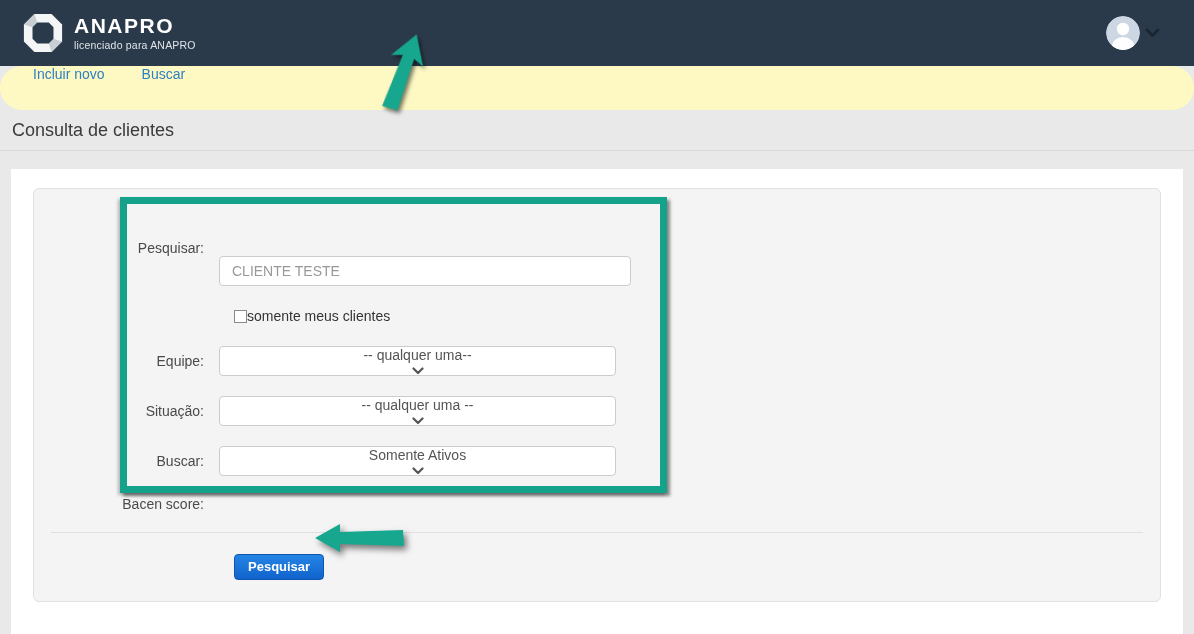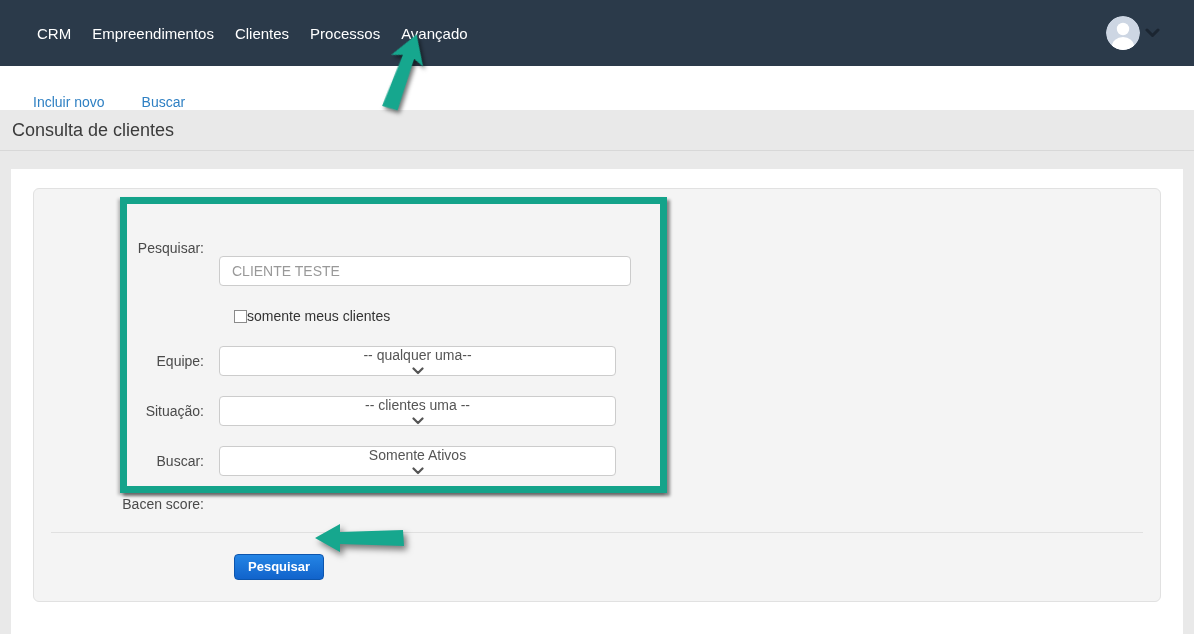--- a/index.html
+++ b/index.html
@@ -24,22 +24,22 @@
   .brand-text .brand-subtitle {
     color:#dfe4e9; font-size:10.5px; margin-top:3px; letter-spacing:.2px;
   }
   .main-nav { display:flex; gap:21px; margin-left:37px; align-items:center; }
   .nav-item { color:#fff; font-size:15px; cursor:pointer; white-space:nowrap; }
   .user-menu { margin-left:auto; margin-right:34px; display:flex; align-items:center; gap:5px; }
   .avatar { width:34px; height:34px; border-radius:50%; overflow:hidden; }
 
   
   .subnav {
-    height:44px; background:#ffffff;
-    display:flex; align-items:flex-end; gap:37px; padding-left:33px;
+    height:44px; background:#fef9c3;
+    display:flex; align-items:flex-start; gap:37px; padding-left:33px;border-radius:22px;
   }
   .subnav-link { color:#2f80c3; font-size:14px; text-decoration:none; cursor:pointer; }
 
   
   .title-strip {
     height:41px; display:flex; align-items:center; padding-left:12px;
     border-bottom:1px solid #d8d8d8; background:#e9e9e9;
   }
   .page-title { font-size:18px; font-weight:normal; color:#3b3b3b; }
 
@@ -102,28 +102,33 @@
   }
   .arrow-submit {
     position:absolute; left:314px; top:521px; pointer-events:none;
     filter:drop-shadow(3px 4px 3px rgba(0,0,0,.5));
   }
 </style>
 </head>
 <body>
 
 <header class="app-header">
-
-  <nav class="main-nav">
-    <span class="nav-item">CRM</span>
-    <span class="nav-item">Empreendimentos</span>
-    <span class="nav-item">Clientes</span>
-    <span class="nav-item">Processos</span>
-    <span class="nav-item">Avançado</span>
-  </nav>
+  <div class="brand">
+    <svg class="brand-logo" width="42" height="42" viewBox="0 0 44 44">
+      <path d="M13 2 H31 L42 13 V31 L31 42 H13 L2 31 V13 Z" fill="#f4f5f6"></path>
+      <path d="M13 2 L2 13 L11 16 L16 11 Z" fill="#c9ced4"></path>
+      <path d="M31 42 L42 31 L33 28 L28 33 Z" fill="#c9ced4"></path>
+      <path d="M16 11 H28 L33 16 V28 L28 33 H16 L11 28 V16 Z" fill="#2b3a4a"></path>
+    </svg>
+    <div class="brand-text">
+      <div class="brand-title">ANAPRO</div>
+      <div class="brand-subtitle">licenciado para ANAPRO</div>
+    </div>
+  </div>
+
 
   <div class="user-menu">
     <span class="avatar">
       <svg width="34" height="34" viewBox="0 0 34 34">
         <defs>
             <clipPath id="av">
               <circle cx="17" cy="17" r="17"></circle>
             </clipPath>
           </defs>
         <circle cx="17" cy="17" r="17" fill="#cdd6e3"></circle>
@@ -168,21 +173,21 @@
         <span>-- qualquer uma--</span>
         <svg width="12" height="8" viewBox="0 0 12 8">
           <polyline points="1.5,1.5 6,6 10.5,1.5" stroke="#555" stroke-width="2.2" fill="none" stroke-linecap="round" stroke-linejoin="round"></polyline>
         </svg>
       </div>
     </div>
 
     <div class="form-row select-row">
       <label class="form-label">Situação:</label>
       <div class="fake-select">
-        <span>-- clientes uma --</span>
+        <span>-- qualquer uma --</span>
         <svg width="12" height="8" viewBox="0 0 12 8">
           <polyline points="1.5,1.5 6,6 10.5,1.5" stroke="#555" stroke-width="2.2" fill="none" stroke-linecap="round" stroke-linejoin="round"></polyline>
         </svg>
       </div>
     </div>
 
     <div class="form-row select-row">
       <label class="form-label">Buscar:</label>
       <div class="fake-select">
         <span>Somente Ativos</span>

